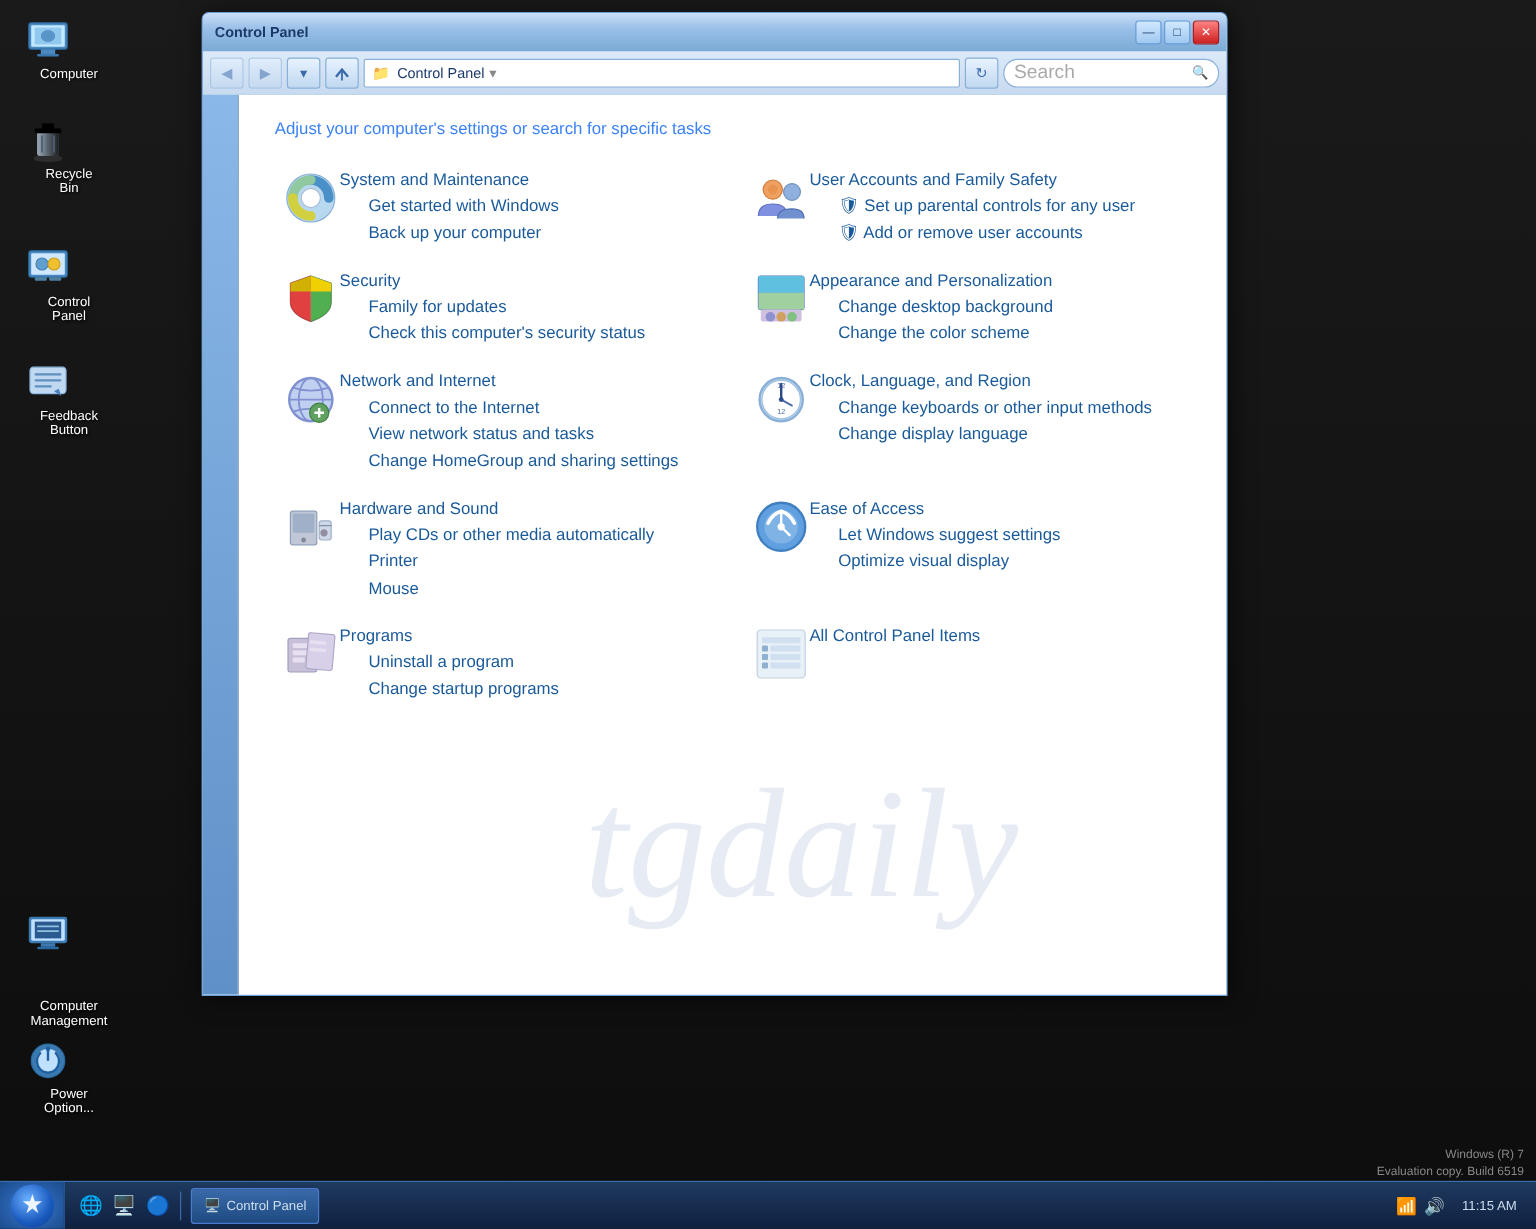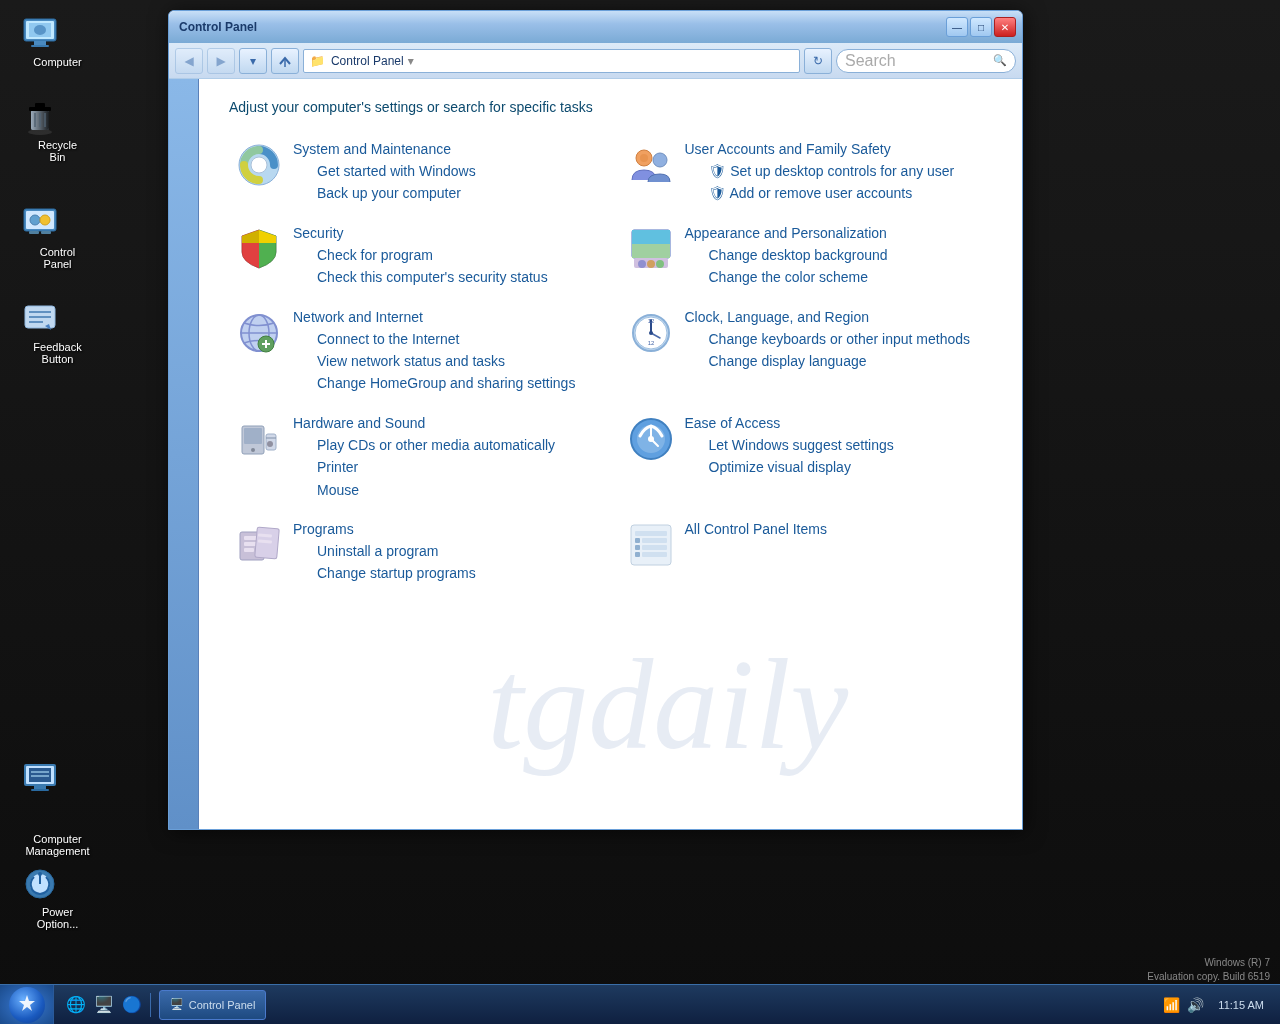--- a/index.html
+++ b/index.html
@@ -229,35 +229,35 @@
     }
     .content-area {
       flex: 1;
       background: white;
       padding: 20px 30px;
       overflow-y: auto;
     }
 
     .page-title {
       font-size: 14px;
-      color: #0c4a6e;
+      color: #3b82f6;
       margin-bottom: 20px;
       font-weight: normal;
     }
 
     .categories-grid {
       display: grid;
       grid-template-columns: 1fr 1fr;
       gap: 8px 20px;
     }
 
     .category-item {
       display: flex;
       align-items: flex-start;
-      gap: 10px;
+      gap: 0;
       padding: 6px;
       cursor: pointer;
       border-radius: 3px;
     }
 
     .cat-icon {
       width: 48px;
       height: 48px;
       flex-shrink: 0;
       display: flex;
@@ -457,38 +457,38 @@
               <svg width="46" height="46" viewBox="0 0 46 46">
                 <circle cx="16" cy="16" r="8" fill="#f0a060" stroke="#d08040"></circle>
                 <path d="M4 38 Q4 28 16 28 Q28 28 28 38" fill="#8090e0" stroke="#6070c0"></path>
                 <circle cx="32" cy="18" r="7" fill="#90b0e0" stroke="#7090c0"></circle>
                 <path d="M20 40 Q20 32 32 32 Q42 32 42 40" fill="#7090d0" stroke="#5070b0"></path>
                 <circle cx="16" cy="16" r="4" fill="#e08840" opacity="0.5"></circle>
               </svg>
             </div>
             <div class="cat-content">
               <div class="cat-title">User Accounts and Family Safety</div>
-              <a class="cat-link">🛡 Set up desktop controls for any user</a>
+              <a class="cat-link">🛡 Set up parental controls for any user</a>
               <a class="cat-link">🛡 Add or remove user accounts</a>
             </div>
           </div>
 
           <div class="category-item">
             <div class="cat-icon">
               <svg width="46" height="46" viewBox="0 0 46 46">
                 <path d="M23 4 L40 10 L40 26 Q40 36 23 42 Q6 36 6 26 L6 10 Z" fill="#e0e0e0" stroke="#a0a0a0"></path>
                 <path d="M23 4 L40 10 L40 26 Q40 36 23 42" fill="#50b050" stroke="#308030" stroke-width="0.5"></path>
                 <path d="M23 4 L6 10 L6 26 Q6 36 23 42" fill="#e04040" stroke="#c02020" stroke-width="0.5"></path>
                 <path d="M23 4 L40 10 L40 17 L23 17 Z" fill="#f0d000"></path>
                 <path d="M23 4 L6 10 L6 17 L23 17 Z" fill="#d0b000"></path>
               </svg>
             </div>
             <div class="cat-content">
               <div class="cat-title">Security</div>
-              <a class="cat-link">Check for program</a>
+              <a class="cat-link">Family for updates</a>
               <a class="cat-link">Check this computer's security status</a>
             </div>
           </div>
 
           <div class="category-item">
             <div class="cat-icon">
               <svg width="46" height="46" viewBox="0 0 46 46">
                 <rect x="4" y="4" width="38" height="28" rx="2" fill="#7090e0" stroke="#5070c0"></rect>
                 <rect x="4" y="4" width="38" height="14" fill="#60c0e0"></rect>
                 <rect x="4" y="18" width="38" height="14" fill="#a0d0a0"></rect>

